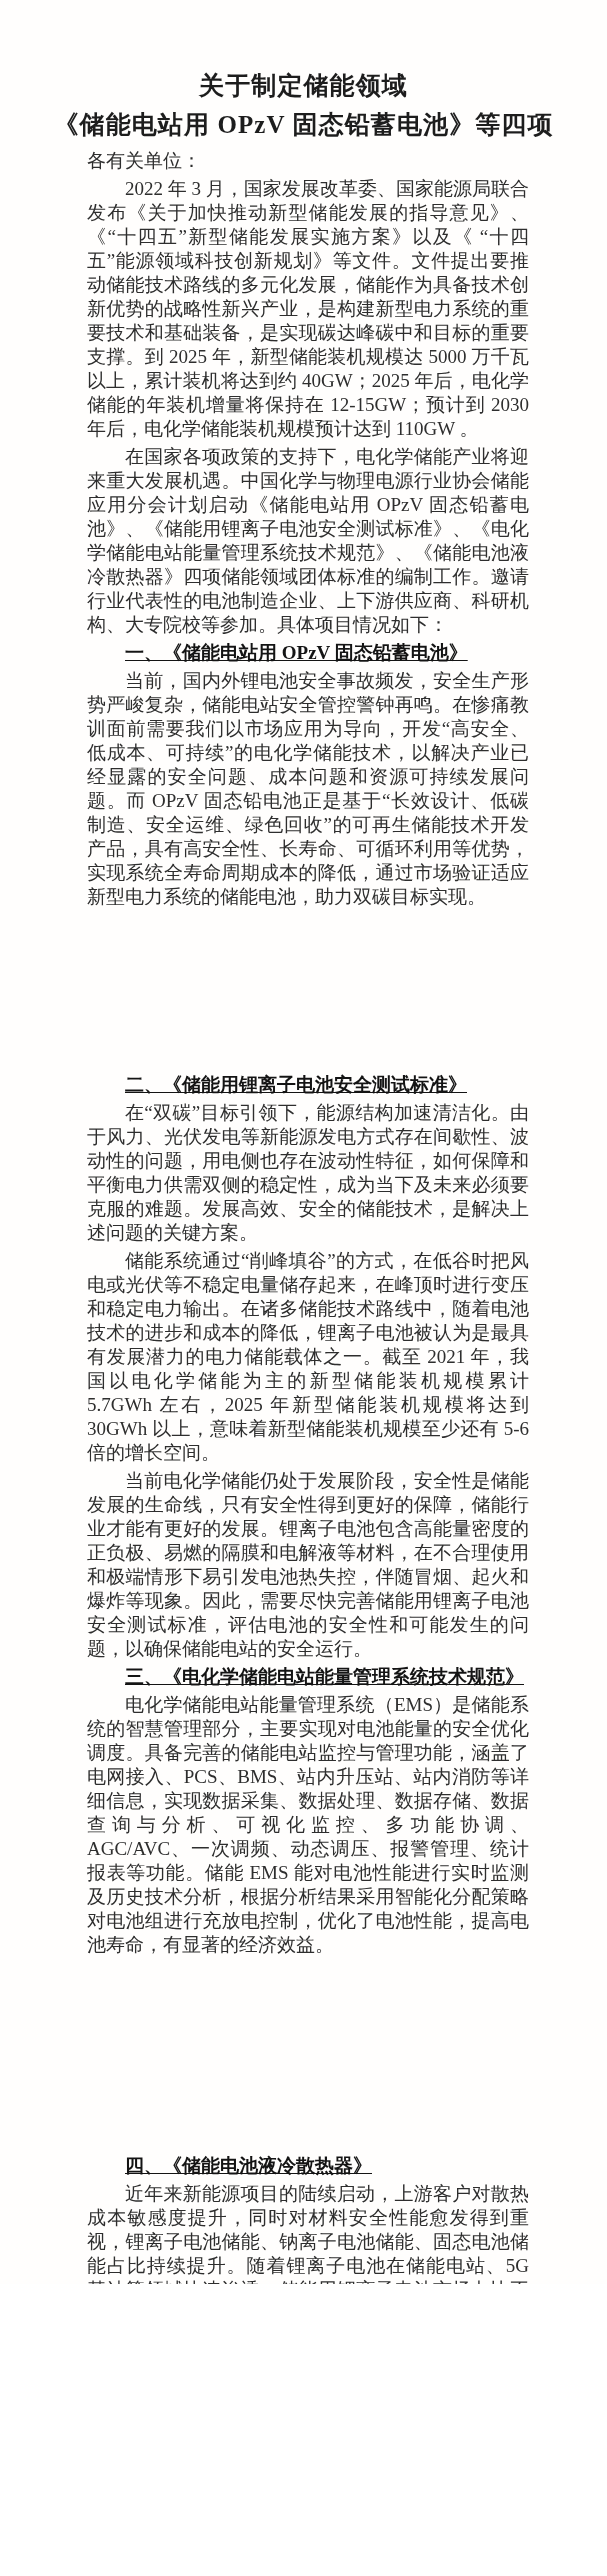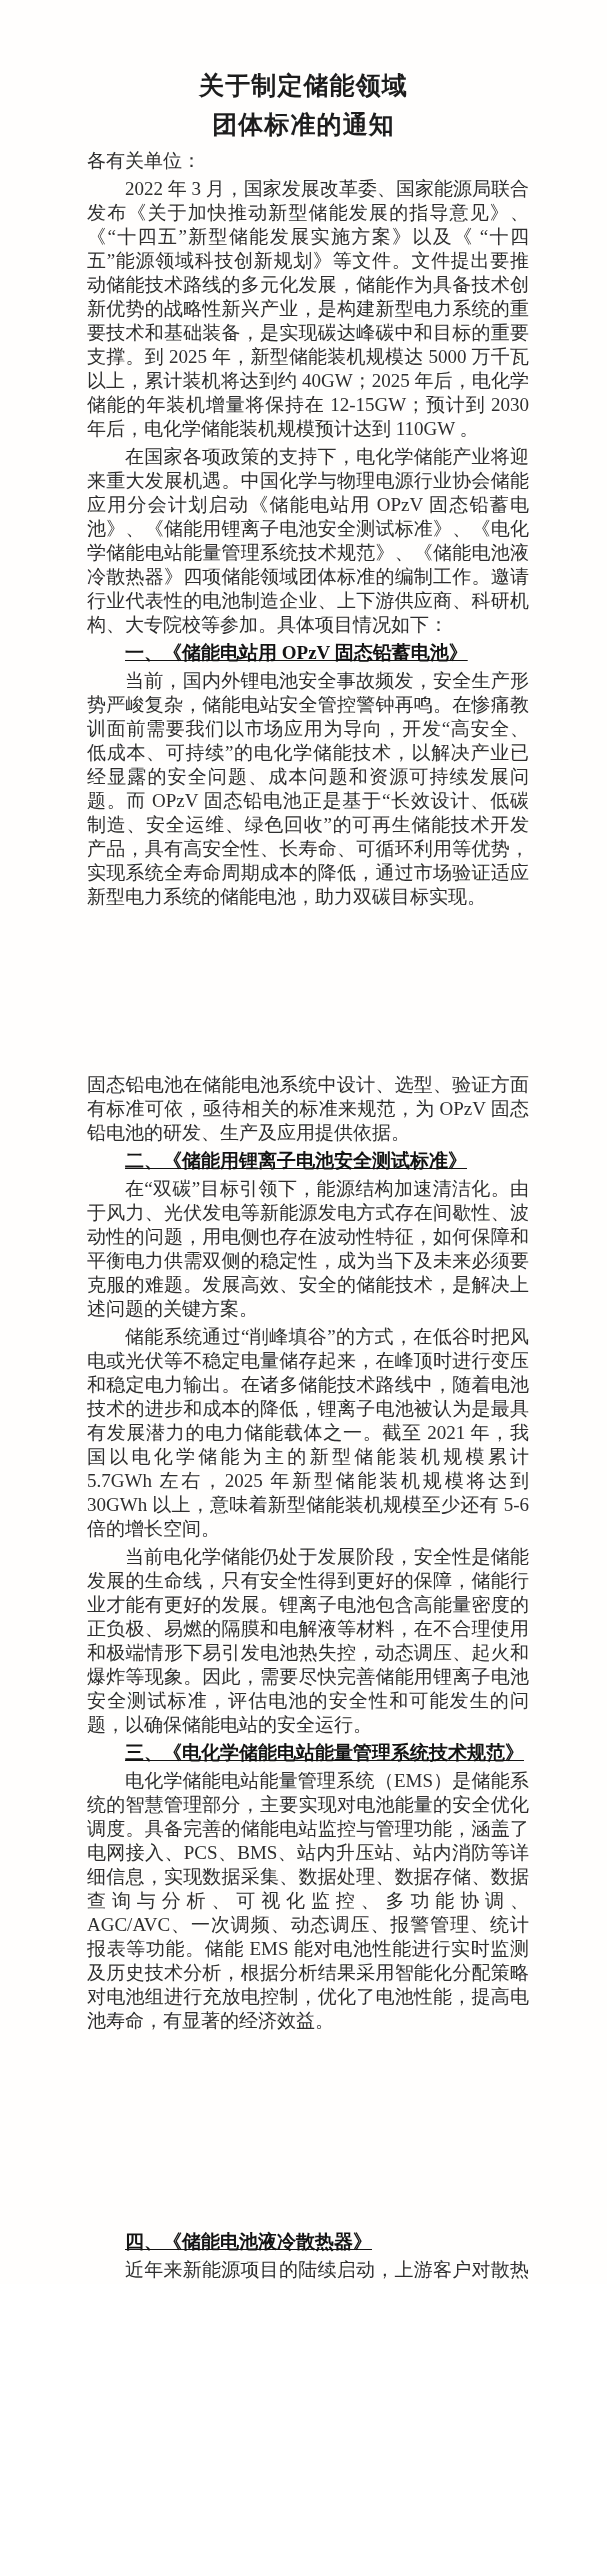--- a/index.html
+++ b/index.html
@@ -43,38 +43,37 @@
   .gap1{height:156px;}
   .gap2{height:189px;}
 </style>
 </head>
 <body>
 
 <div class="page">
 
   <div class="title-block">
     <div class="title-line">关于制定储能领域</div>
-    <div class="title-line">团体标准的通知</div>
+    <div class="title-line">《储能电站用 OPzV 固态铅蓄电池》等四项</div>
   </div>
 
   <div class="content">
     <div>
         <p class="salutation">各有关单位：</p>
         <p class="para">2022 年 3 月，国家发展改革委、国家能源局联合发布《关于加快推动新型储能发展的指导意见》、《“十四五”新型储能发展实施方案》以及《 “十四五”能源领域科技创新规划》等文件。文件提出要推动储能技术路线的多元化发展，储能作为具备技术创新优势的战略性新兴产业，是构建新型电力系统的重要技术和基础装备，是实现碳达峰碳中和目标的重要支撑。到 2025 年，新型储能装机规模达 5000 万千瓦以上，累计装机将达到约 40GW；2025 年后，电化学储能的年装机增量将保持在 12-15GW；预计到 2030 年后，电化学储能装机规模预计达到 110GW 。</p>
         <p class="para">在国家各项政策的支持下，电化学储能产业将迎来重大发展机遇。中国化学与物理电源行业协会储能应用分会计划启动《储能电站用 OPzV 固态铅蓄电池》、《储能用锂离子电池安全测试标准》、《电化学储能电站能量管理系统技术规范》、《储能电池液冷散热器》四项储能领域团体标准的编制工作。邀请行业代表性的电池制造企业、上下游供应商、科研机构、大专院校等参加。具体项目情况如下：</p>
         <p class="section-heading">一、《储能电站用 OPzV 固态铅蓄电池》</p>
         <p class="para">当前，国内外锂电池安全事故频发，安全生产形势严峻复杂，储能电站安全管控警钟再鸣。在惨痛教训面前需要我们以市场应用为导向，开发“高安全、低成本、可持续”的电化学储能技术，以解决产业已经显露的安全问题、成本问题和资源可持续发展问题。而 OPzV 固态铅电池正是基于“长效设计、低碳制造、安全运维、绿色回收”的可再生储能技术开发产品，具有高安全性、长寿命、可循环利用等优势，实现系统全寿命周期成本的降低，通过市场验证适应新型电力系统的储能电池，助力双碳目标实现。</p>
       </div>
     <div class="gap1"></div>
     <div>
-        <p class="para-continue">固态铅电池在储能电池系统中设计、选型、验证方面有标准可依，亟待相关的标准来规范，为 OPzV 固态铅电池的研发、生产及应用提供依据。</p>
         <p class="section-heading">二、《储能用锂离子电池安全测试标准》</p>
         <p class="para">在“双碳”目标引领下，能源结构加速清洁化。由于风力、光伏发电等新能源发电方式存在间歇性、波动性的问题，用电侧也存在波动性特征，如何保障和平衡电力供需双侧的稳定性，成为当下及未来必须要克服的难题。发展高效、安全的储能技术，是解决上述问题的关键方案。</p>
         <p class="para">储能系统通过“削峰填谷”的方式，在低谷时把风电或光伏等不稳定电量储存起来，在峰顶时进行变压和稳定电力输出。在诸多储能技术路线中，随着电池技术的进步和成本的降低，锂离子电池被认为是最具有发展潜力的电力储能载体之一。截至 2021 年，我国以电化学储能为主的新型储能装机规模累计 5.7GWh 左右，2025 年新型储能装机规模将达到 30GWh 以上，意味着新型储能装机规模至少还有 5-6 倍的增长空间。</p>
-        <p class="para">当前电化学储能仍处于发展阶段，安全性是储能发展的生命线，只有安全性得到更好的保障，储能行业才能有更好的发展。锂离子电池包含高能量密度的正负极、易燃的隔膜和电解液等材料，在不合理使用和极端情形下易引发电池热失控，动态调压、起火和爆炸等现象。因此，需要尽快完善储能用锂离子电池安全测试标准，评估电池的安全性和可能发生的问题，以确保储能电站的安全运行。</p>
+        <p class="para">当前电化学储能仍处于发展阶段，安全性是储能发展的生命线，只有安全性得到更好的保障，储能行业才能有更好的发展。锂离子电池包含高能量密度的正负极、易燃的隔膜和电解液等材料，在不合理使用和极端情形下易引发电池热失控，伴随冒烟、起火和爆炸等现象。因此，需要尽快完善储能用锂离子电池安全测试标准，评估电池的安全性和可能发生的问题，以确保储能电站的安全运行。</p>
         <p class="section-heading">三、《电化学储能电站能量管理系统技术规范》</p>
         <p class="para">电化学储能电站能量管理系统（EMS）是储能系统的智慧管理部分，主要实现对电池能量的安全优化调度。具备完善的储能电站监控与管理功能，涵盖了电网接入、PCS、BMS、站内升压站、站内消防等详细信息，实现数据采集、数据处理、数据存储、数据查询与分析、可视化监控、多功能协调、AGC/AVC、一次调频、动态调压、报警管理、统计报表等功能。储能 EMS 能对电池性能进行实时监测及历史技术分析，根据分析结果采用智能化分配策略对电池组进行充放电控制，优化了电池性能，提高电池寿命，有显著的经济效益。</p>
       </div>
     <div class="gap2"></div>
     <div>
         <p class="section-heading">四、《储能电池液冷散热器》</p>
         <p class="para">近年来新能源项目的陆续启动，上游客户对散热成本敏感度提升，同时对材料安全性能愈发得到重视，锂离子电池储能、钠离子电池储能、固态电池储能占比持续提升。随着锂离子电池在储能电站、5G 基站等领域快速渗透，储能用锂离子电池市场占比不断提升，从 2019 年的 5.1%提升至 2020 年的 6.4%同比提升 1.3%，储能电池液冷散热器再度受到大家的广泛关注，专利申请数量快速增长。</p>
       </div>
 
   </div>

